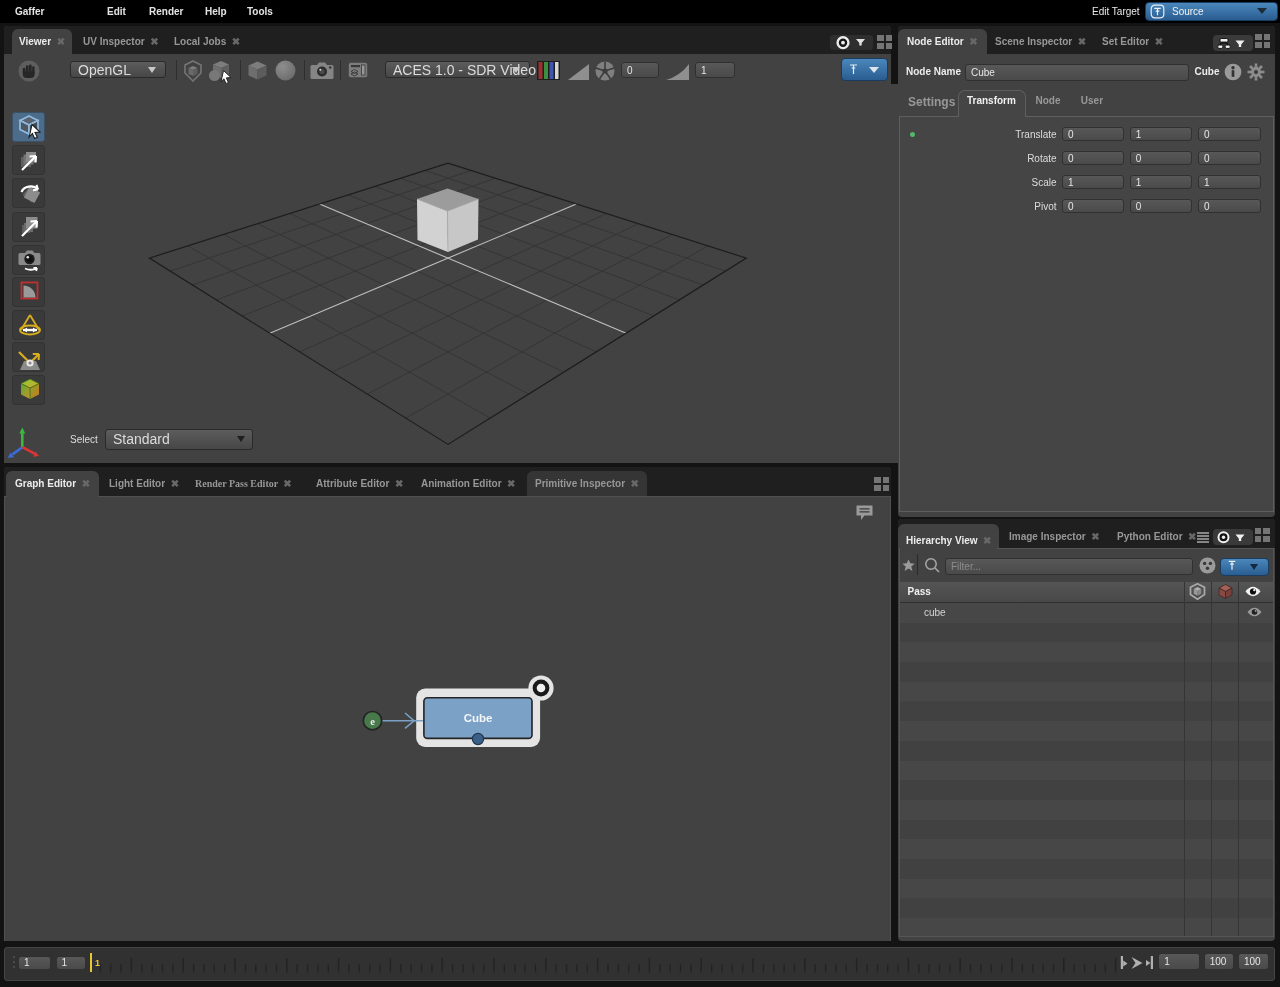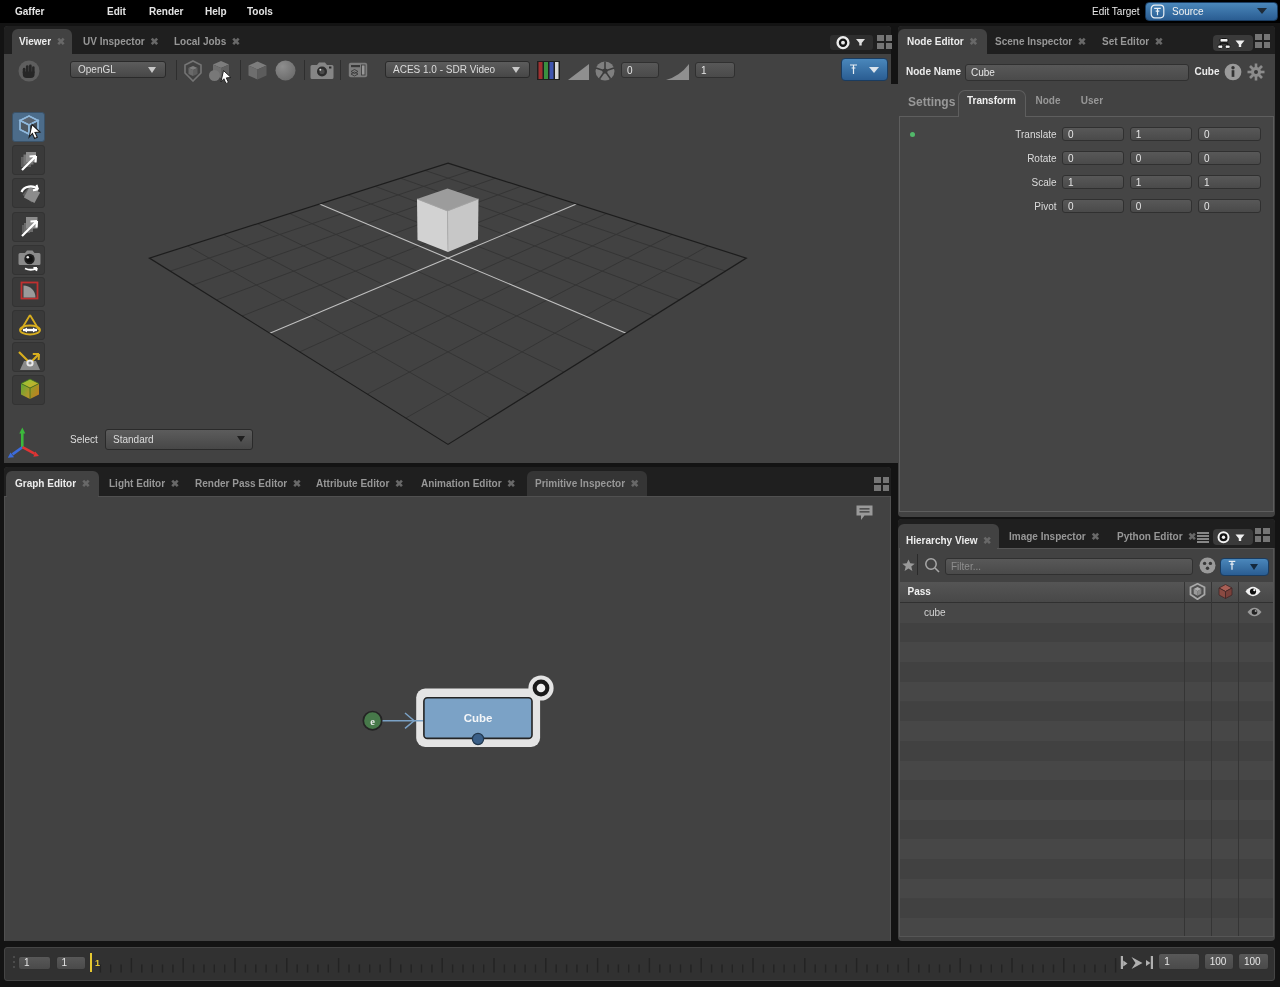--- a/index.html
+++ b/index.html
@@ -3,21 +3,21 @@
 <style>
 html,body{margin:0;padding:0;}
 body{width:1280px;height:987px;background:#131313;font-family:"Liberation Sans",sans-serif;position:relative;overflow:hidden;}
 .abs{position:absolute;}
 .panel{position:absolute;background:#424242;border-radius:4px;}
 .tabbar{position:absolute;left:0;right:0;top:0;background:#1f1f1f;border-radius:4px 4px 0 0;}
 .tab{position:absolute;height:25px;border-radius:6px 6px 0 0;font-size:10px;font-weight:bold;color:#979797;line-height:25px;white-space:nowrap;}
 .tab.active{background:#424242;color:#ececec;}
 .tx{color:#686868;font-weight:bold;font-size:10px;}
 .field{position:absolute;background:linear-gradient(#585858,#4a4a4a);border:1px solid #303030;border-radius:3px;color:#e6e6e6;font-size:10px;display:flex;align-items:center;padding:0 5px;box-sizing:border-box;white-space:nowrap;}
-.dd{position:absolute;background:linear-gradient(#5c5c5c,#474747);border:1px solid #2a2a2a;border-radius:3px;color:#dcdcdc;font-size:10px;display:flex;align-items:center;padding:0 7px;box-sizing:border-box;white-space:nowrap;}
+.dd{position:absolute;background:linear-gradient(#5c5c5c,#474747);border:1px solid #2a2a2a;border-radius:3px;color:#dcdcdc;font-size:14px;display:flex;align-items:center;padding:0 7px;box-sizing:border-box;white-space:nowrap;}
 .arrL{position:absolute;width:0;height:0;border-left:4.5px solid transparent;border-right:4.5px solid transparent;border-top:6px solid #c8c8c8;}
 .arrD{position:absolute;width:0;height:0;border-left:4.5px solid transparent;border-right:4.5px solid transparent;border-top:6px solid #1e1e1e;}
 .bluebtn{position:absolute;background:linear-gradient(#4a87bb,#2a5d92);border:1px solid #1a3c60;border-radius:4px;box-sizing:border-box;}
 .gi{position:absolute;width:15px;height:14px;}
 .gi div{position:absolute;width:6.5px;height:6px;background:#757575;}
 .gi .a{left:0;top:0}.gi .b{right:0;top:0}.gi .c{left:0;bottom:0}.gi .d{right:0;bottom:0}
 .sep{position:absolute;width:1px;background:#2e2e2e;}
 .mi{position:absolute;top:6px;color:#e4e4e4;font-size:10px;font-weight:bold;}
 </style></head>
 <body>
@@ -287,21 +287,21 @@
         <path d="M3.8 37.8 l6.2-0.6 -3.4-4.8 z" fill="#3c6cdc"></path>
         <path d="M35 36 l-5.6 0.8 1.8-5.2 z" fill="#e03434"></path>
     </svg>
   </div>
 </div>
 
 <div class="panel" style="left:4px;top:467px;width:887px;height:474px;">
   <div class="tabbar" style="height:29px;">
     <div class="tab active" style="left:2px;top:4px;padding:0 9px;">Graph Editor&nbsp;&nbsp;<span class="tx">✖</span></div>
     <div class="tab" style="left:98px;top:4px;padding:0 7px;">Light Editor&nbsp;&nbsp;<span class="tx">✖</span></div>
-    <div class="tab" style="left:184px;top:4px;padding:0 7px;">Render Pass Editor&nbsp;&nbsp;<span class="tx">✖</span></div>
+    <div class="tab" style="left:184px;top:4px;padding:0 7px;font-family:Liberation Serif, serif;">Render Pass Editor&nbsp;&nbsp;<span class="tx">✖</span></div>
     <div class="tab" style="left:305px;top:4px;padding:0 7px;">Attribute Editor&nbsp;&nbsp;<span class="tx">✖</span></div>
     <div class="tab" style="left:410px;top:4px;padding:0 7px;">Animation Editor&nbsp;&nbsp;<span class="tx">✖</span></div>
     <div class="tab" style="left:523px;top:4px;padding:0 8px;background:#353535;">Primitive Inspector&nbsp;&nbsp;<span class="tx">✖</span></div>
     <div class="gi" style="left:870px;top:10px;">
         <div class="a"></div>
         <div class="b"></div>
         <div class="c"></div>
         <div class="d"></div>
       </div>
   </div>

